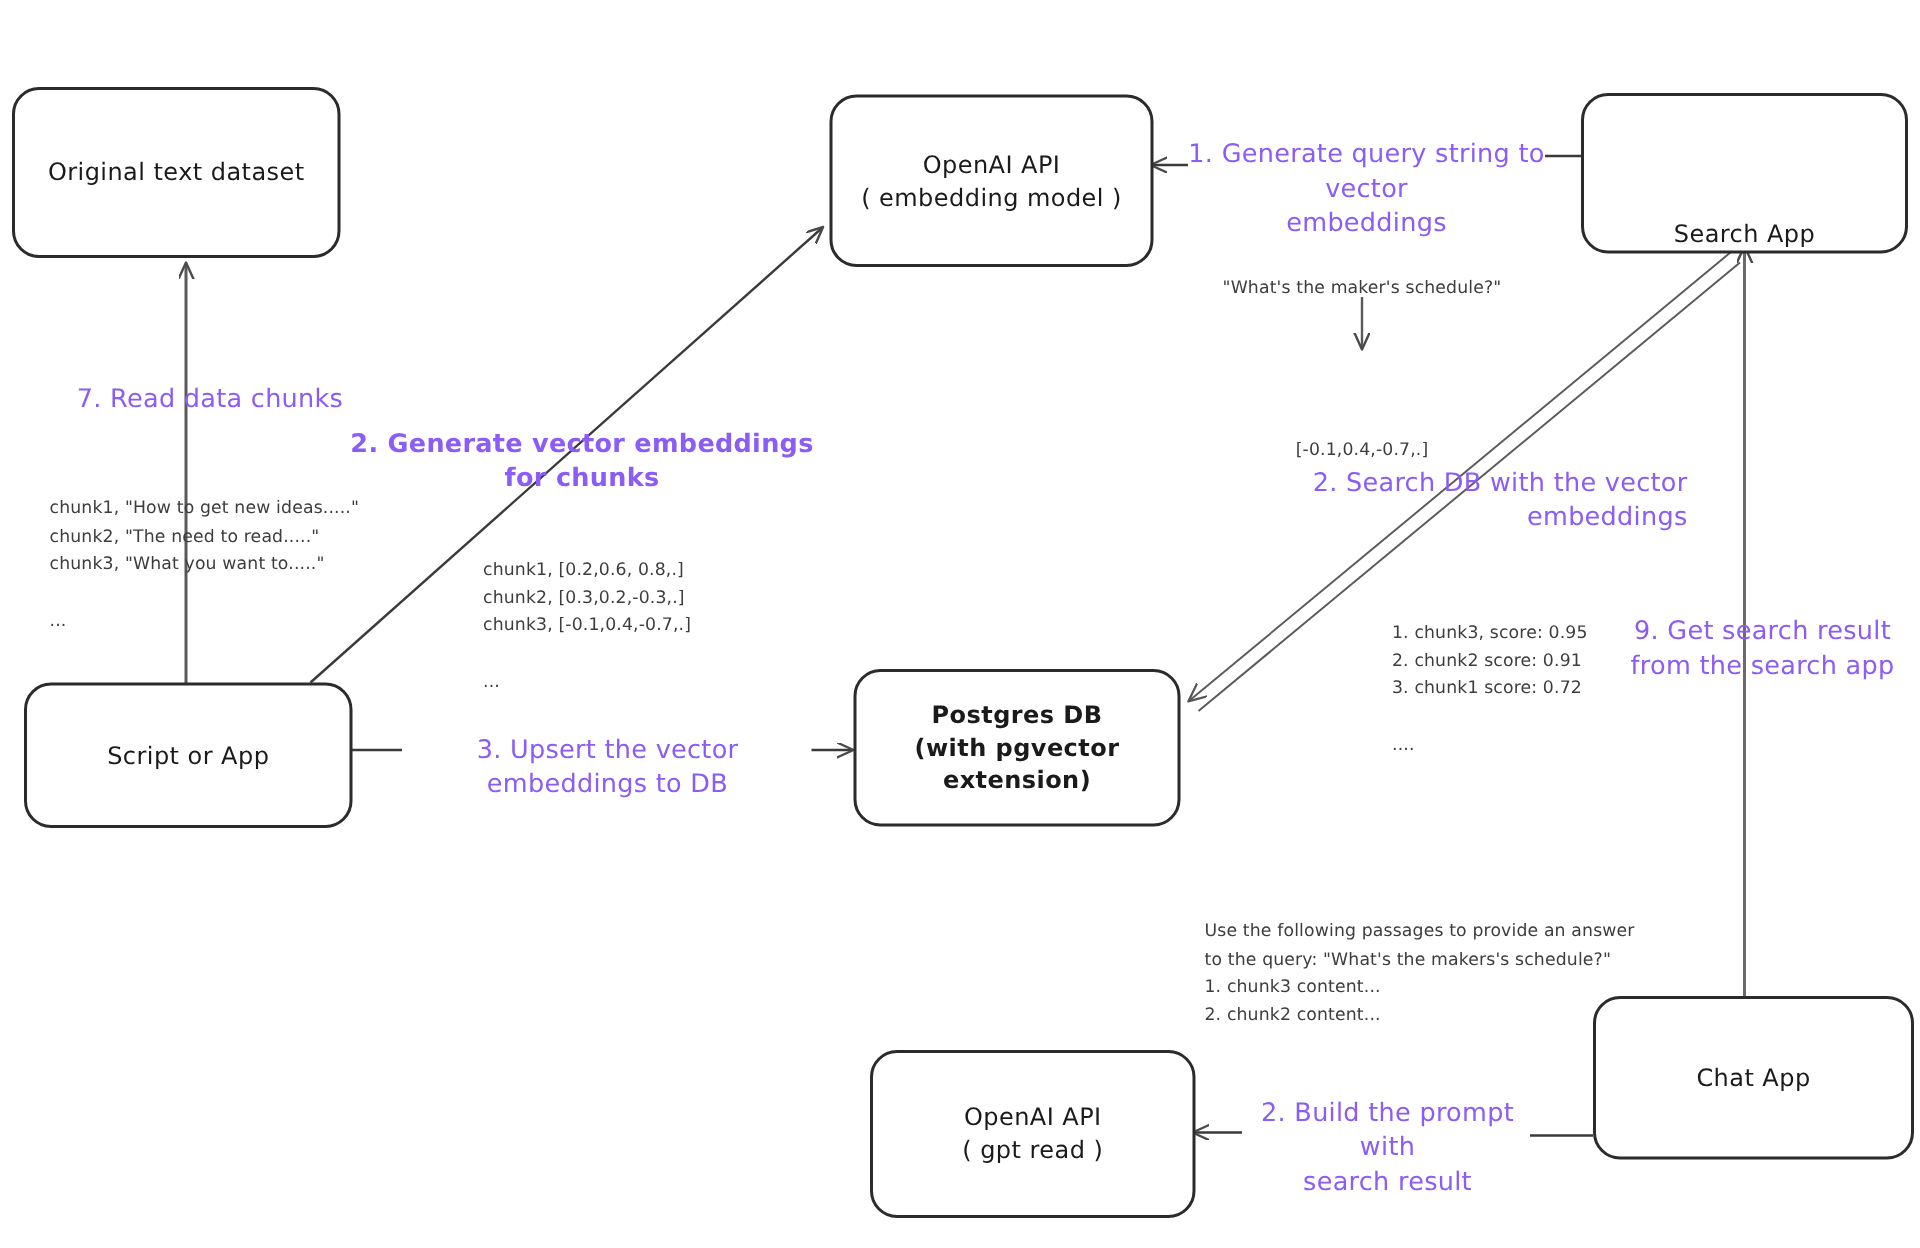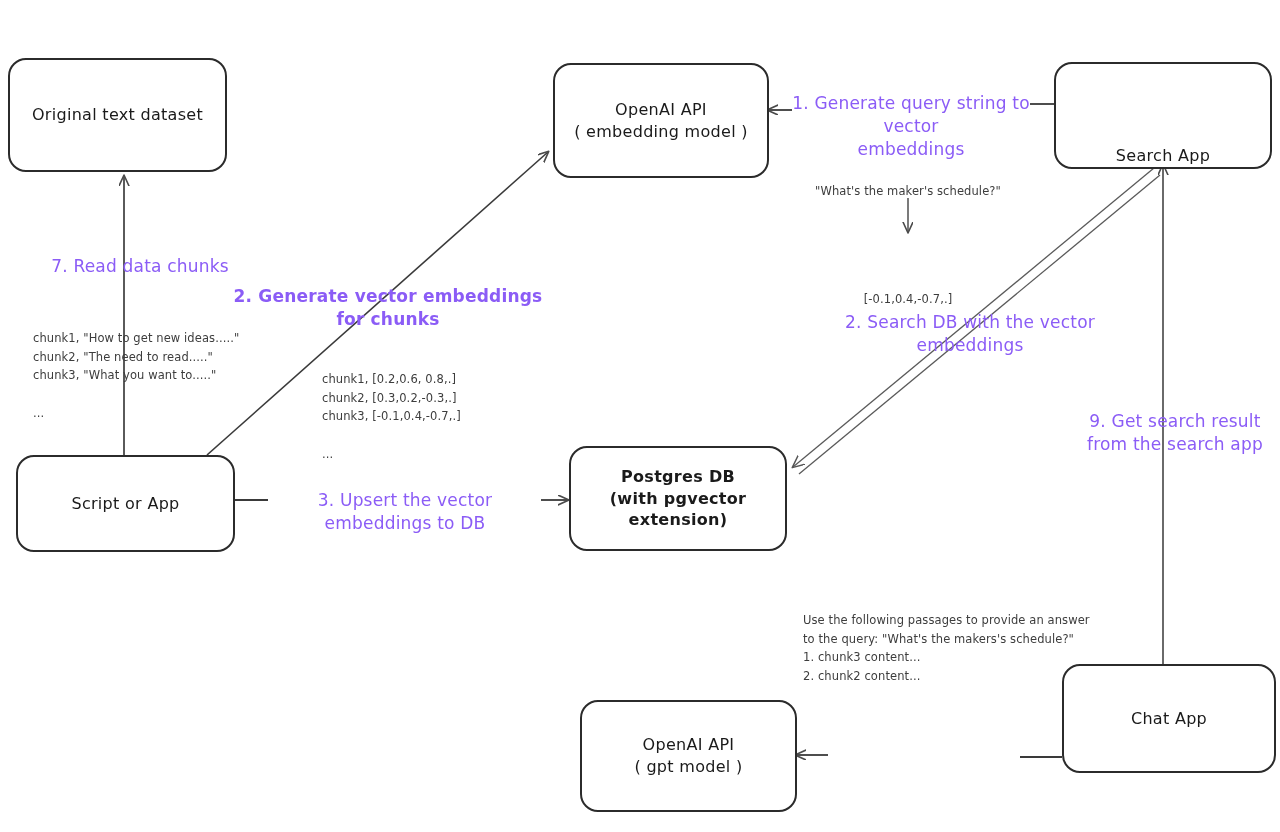--- a/index.html
+++ b/index.html
@@ -128,57 +128,64 @@
     <span>Postgres DB</span>
     <span class="line2">(with pgvector extension)</span>
   </div>
 
   <div class="node" style="left:1054px; top:62px; width:214px; height:103px;justify-content:flex-end;">
     <span>Search App</span>
   </div>
 
   <div class="node" style="left:580px; top:700px; width:213px; height:108px;">
     <span>OpenAI API</span>
-    <span class="line2">( gpt model )</span>
+    <span class="line2">( gpt read )</span>
   </div>
 
   <div class="node" style="left:1062px; top:664px; width:210px; height:105px;">
     <span>Chat App</span>
   </div>
 
   <div class="label" style="left:40px; top:255px; width:200px;">7. Read data chunks</div>
 
   <div class="label" style="left:228px; top:285px; width:320px;font-weight:bold;">2. Generate vector embeddings for chunks</div>
 
   <div class="label" style="left:265px; top:489px; width:280px;">3. Upsert the vector embeddings  to DB</div>
 
   <div class="label" style="left:790px; top:92px; width:242px;">1. Generate query string to vector
 embeddings</div>
 
-  <div class="label" style="left:815px; top:311px; width:310px;">2. Search DB with the vector embeddings</div>
+  <div class="label" style="left:815px; top:311px; width:310px;text-align:right;">2. Search DB with the vector embeddings</div>
 
   <div class="label" style="left:1085px; top:410px; width:180px;">9. Get search result
 from the search app</div>
 
+  <div class="label" style="left:830px; top:731px; width:190px;">2. Build the prompt with
+search result</div>
 
   <div class="note" style="left:33px; top:329px; width:250px;">chunk1, "How to get new ideas....."
 chunk2, "The need to read....."
 chunk3, "What you want to....."
 
 ...</div>
 
   <div class="note" style="left:322px; top:370px; width:220px;">chunk1, [0.2,0.6, 0.8,.]
 chunk2, [0.3,0.2,-0.3,.]
 chunk3, [-0.1,0.4,-0.7,.]
 
 ...</div>
 
   <div class="note center" style="left:808px; top:182px; width:200px;">"What's the maker's schedule?"</div>
 
   <div class="note center" style="left:833px; top:245px; width:150px;margin-top:45px;">[-0.1,0.4,-0.7,.]</div>
 
+  <div class="note" style="left:928px; top:412px; width:210px;">1. chunk3, score: 0.95
+2. chunk2 score: 0.91
+3. chunk1 score: 0.72
+
+....</div>
 
   <div class="note" style="left:803px; top:611px; width:300px;">Use the following passages to provide an answer
 to the query: "What's the makers's schedule?"
 1. chunk3 content...
 2. chunk2 content...</div>
 
 </div>
 
 </body></html>

